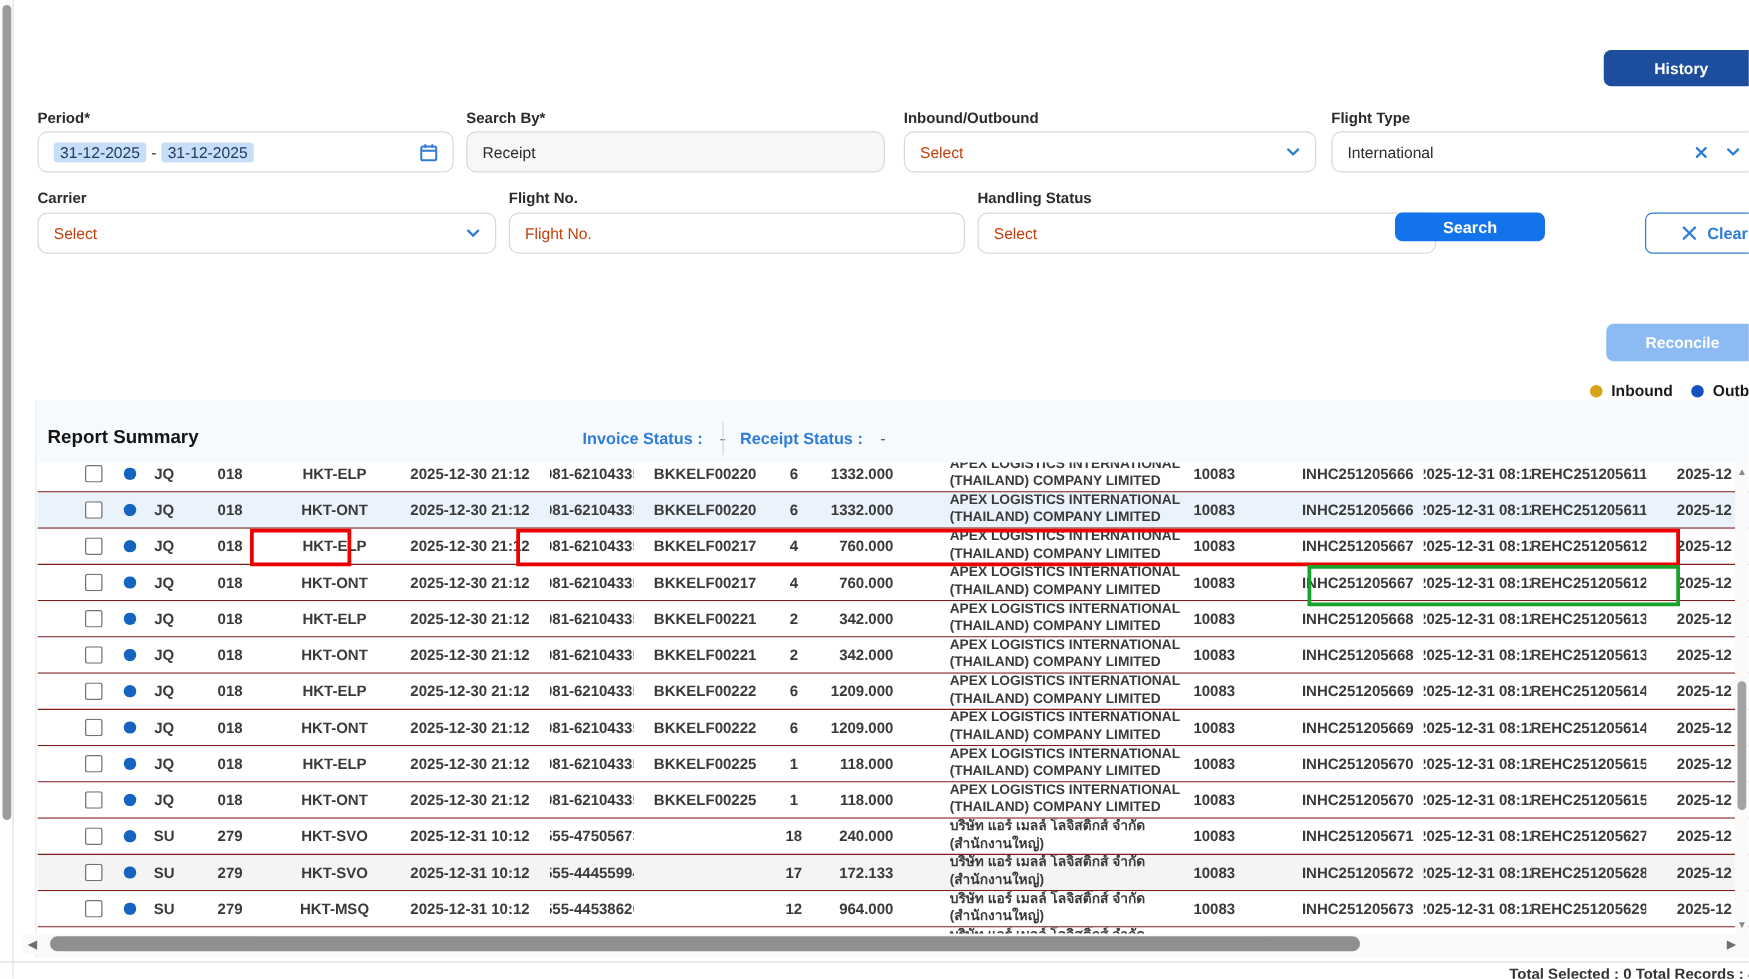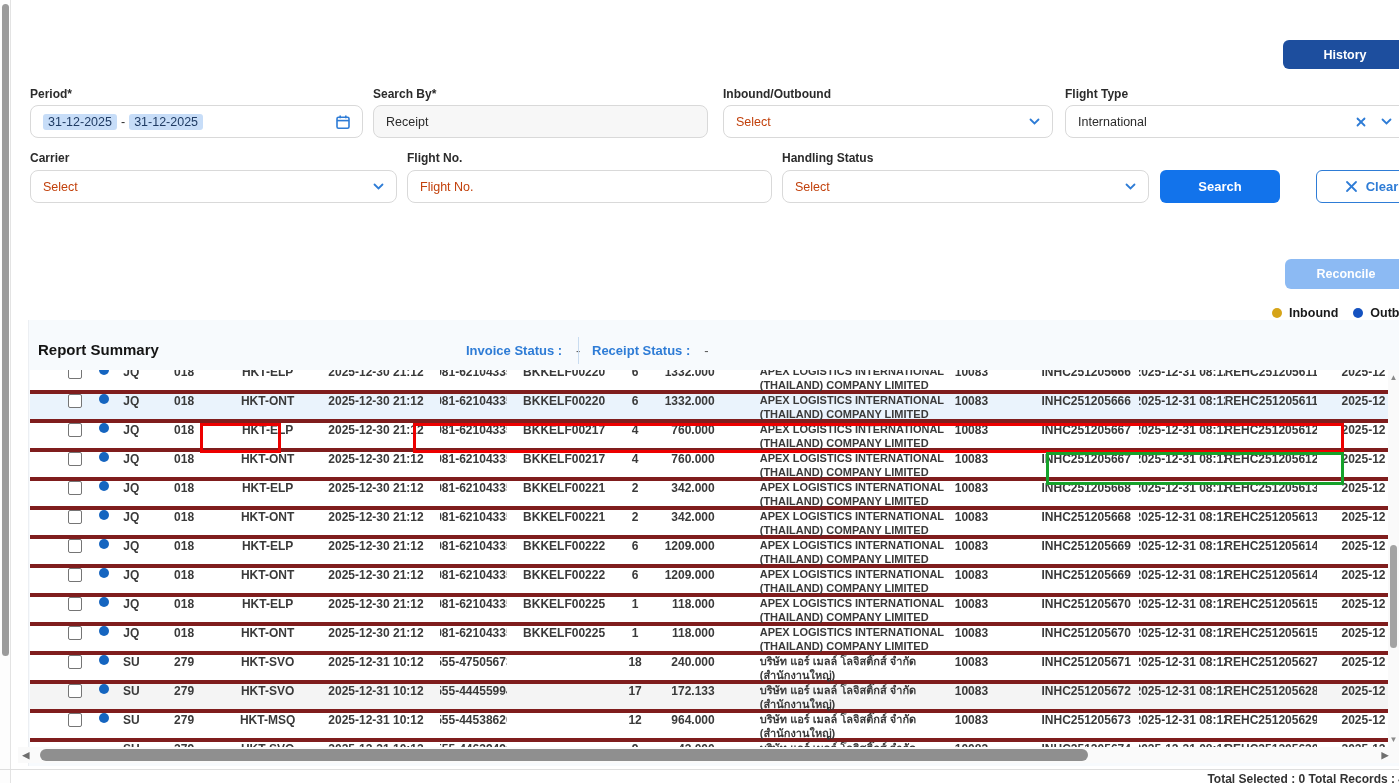--- a/index.html
+++ b/index.html
@@ -9,21 +9,21 @@
   #stage { position:relative; width:1399px; height:783px; background:#fff; }
 
   
   .page-vscroll { left:0; top:0; width:11px; height:783px; background:#fdfdfd; border-right:1px solid #e3e3e3; }
   .page-vscroll .thumb { position:absolute; left:2px; top:4px; width:7px; height:652px; background:#9b9b9b; border-radius:4px; }
 
   
   .page-title { left:30px; top:34px; font-size:24px; font-weight:bold; color:#1f2b3e; letter-spacing:.2px; }
   .btn { display:flex; align-items:center; justify-content:center; border-radius:6px; font-weight:bold; cursor:pointer; }
   .btn-history { left:1283px; top:40px; width:124px; height:29px; color:#fff; font-size:12.5px; }
-  .btn-search  { left:1160px; top:170px; width:120px; height:33px; color:#fff; font-size:13px; }
+  .btn-search  { left:1116px; top:170px; width:120px; height:23px; color:#fff; font-size:13px; }
   .btn-clear   { left:1316px; top:170px; width:110px; height:33px; background:#fff; border:1.5px solid #2e7cd6; color:#2e7cd6; font-size:13px; gap:7px; }
   .btn-reconcile { left:1285px; top:259px; width:122px; height:30px; color:#fff; font-size:12.5px; }
 
   
   .flabel { font-size:12px; color:#2b2b2b; }
   .field { position:absolute; height:33px; background:#fff; border:1px solid #d9d9d9; border-radius:8px;
            display:flex; align-items:center; padding:0 12px; font-size:12.5px; color:#2b2b2b; }
   .field .ph { color:#c2410c; }
   .field .chevron { position:absolute; right:11px; top:9px; }
   .chip { background:#c7ddf8; color:#1f3b63; border-radius:3px; padding:1px 5px; font-size:12.5px; }
@@ -40,21 +40,21 @@
   .search-pill { left:165px; top:334px; width:290px; height:33px; background:#fff; border:1px solid #d9d9d9; border-radius:17px;
                  display:flex; align-items:center; padding:0 12px; gap:9px; }
   .search-pill .ph { font-size:11.5px; color:#b3b3b3; white-space:nowrap; }
   .status-line { position:absolute; top:343px; font-size:13px; font-weight:bold; color:#2e7cd6; white-space:nowrap; }
   .status-line .dash { color:#555; font-weight:normal; margin-left:14px; }
   .status-divider { left:578px; top:337px; width:1px; height:27px; background:#c9dcf0; }
 
   
   .tview { left:30px; top:370px; width:1369px; height:377px; overflow:hidden; background:#fff; }
   .rows { margin-top:-5px; }
-  .trow { display:flex; height:29px; align-items:flex-start; background:#fff; border-bottom:4px solid #7f1d1d;padding-left:32px; }
+  .trow { display:flex; height:29px; align-items:center; background:#fff; border-bottom:1px solid #7f1d1d;padding-left:32px; }
   .trow.selected { background:#eaf3fc; }
   .trow.hover { background:#f4f4f4; }
   .cell { display:flex; align-items:center; justify-content:center; font-size:12px; color:#3a3a3a; white-space:nowrap; overflow:hidden; }
   .c-cb   { width:28px; justify-content:flex-start; padding-left:6px; }
   .c-dot  { width:30px; }
   .c-car  { width:28px; }
   .c-flt  { width:82px; }
   .c-rte  { width:92px; }
   .c-fdt  { width:134px; }
   .c-mawb { width:70px; }

